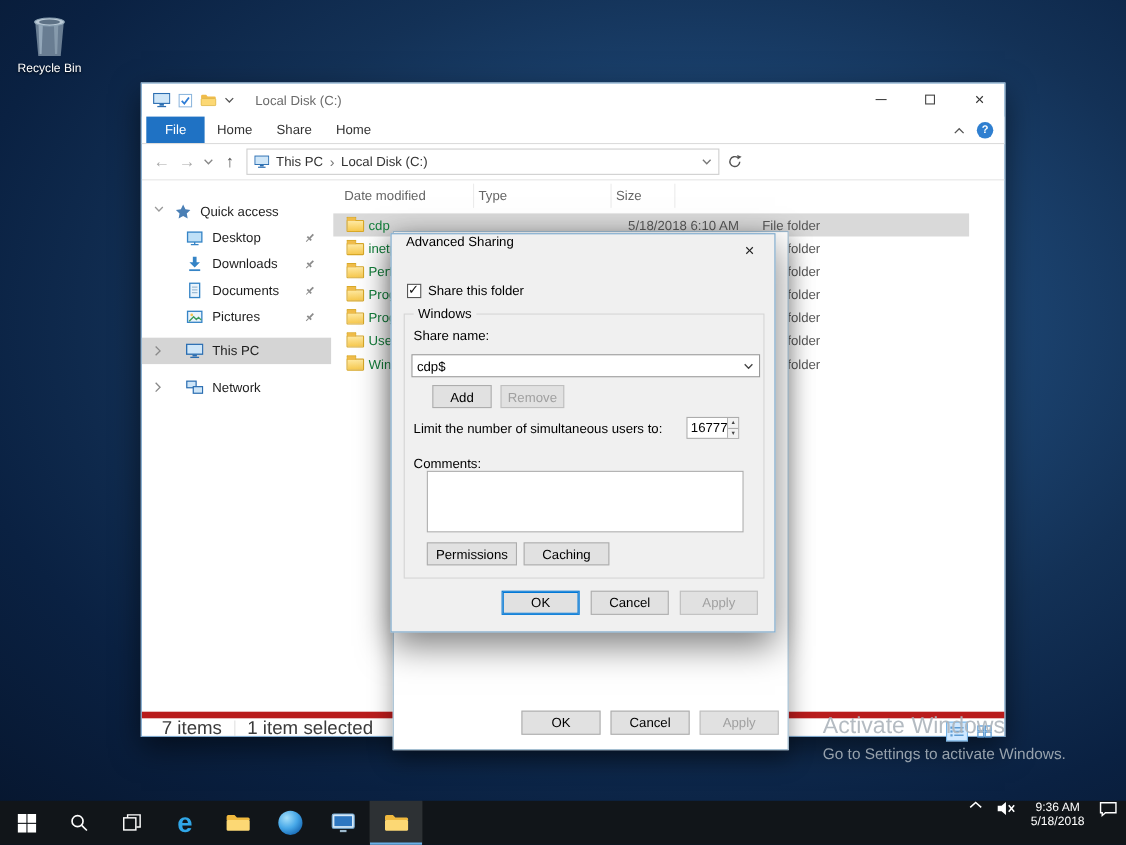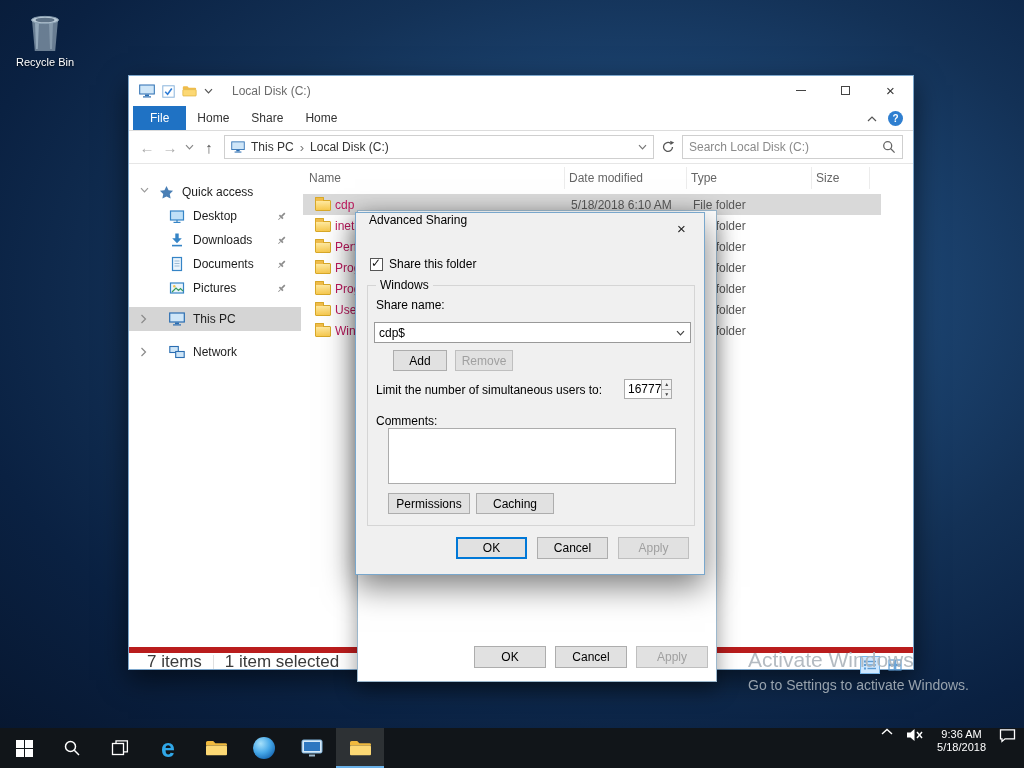--- a/index.html
+++ b/index.html
@@ -56,21 +56,21 @@
   .cols{display:flex;height:30px;padding-left:8px;color:#666}
   .col{display:flex;align-items:center;height:22px;margin-top:3px;border-right:1px solid #ececec;padding-left:4px}
   .col.c-name{width:256px;padding-left:0}
   .col.c-date{width:122px}.col.c-type{width:125px}.col.c-size{width:58px}
   .frow{display:flex;align-items:center;height:21px;padding-left:12px;width:578px;margin-left:2px}
   .frow.selected{background:#d9d9d9}
   .fold{width:16px;height:11px;background:linear-gradient(#ffe9a0,#f7c94f);border:1px solid #d8a828;border-radius:1px;
     position:relative;margin-right:4px;margin-top:2px;flex:none}
   .fold::before{content:"";position:absolute;top:-4px;left:-1px;width:7px;height:3px;background:#f0bc4a;
     border:1px solid #d8a828;border-bottom:none;border-radius:1px 1px 0 0}
-  .fname{width:236px;color:#be185d;white-space:nowrap;overflow:hidden}
+  .fname{width:236px;color:#15803d;white-space:nowrap;overflow:hidden}
   .fdate{width:122px;color:#595959;white-space:nowrap;overflow:hidden}
   .ftype{width:125px;color:#595959;white-space:nowrap;overflow:hidden}
   .fsize{width:56px;text-align:right;color:#595959}
 
   .status{height:24px;border-top:6px solid #b91c1c;display:flex;align-items:center;padding-left:18px;font-size:17px;color:#3b3b3b;position:relative}
   .sep{width:1px;height:14px;background:#e0e0e0;margin:0 11px}
   .view-icons{position:absolute;right:8px;top:3px;display:flex;gap:5px}
   .vico{width:20px;height:18px;display:flex;align-items:center;justify-content:center;border:1px solid transparent}
   .vico.selected{background:#cfe8ff;border-color:#77b5e8}
 
@@ -208,27 +208,20 @@
         <span class="crumb-sep">›</span>
         <span>Local Disk (C:)</span>
         <svg class="addr-chev" width="9" height="6" viewBox="0 0 9 6">
           <polyline points="1,1.2 4.5,4.8 8,1.2" fill="none" stroke="#777" stroke-width="1.2"></polyline>
         </svg>
       </div>
       <svg width="14" height="14" viewBox="0 0 14 14">
         <path d="M11.5 7 A4.5 4.5 0 1 1 9.8 3.4" fill="none" stroke="#555" stroke-width="1.3"></path>
         <polygon points="9.2,0.8 13.2,2.6 9.6,4.9" fill="#555"></polygon>
       </svg>
-      <div class="searchbox">
-        <input placeholder="Search Local Disk (C:)" style="">
-        <svg width="14" height="14" viewBox="0 0 14 14">
-          <circle cx="5.7" cy="5.7" r="4" fill="none" stroke="#666" stroke-width="1.3"></circle>
-          <line x1="8.8" y1="8.8" x2="12.6" y2="12.6" stroke="#666" stroke-width="1.3"></line>
-        </svg>
-      </div>
     </div>
 
     <div class="bodyrow">
       <div class="sidebar">
         <div class="side-item pl30">
           <svg class="chev" width="9" height="6" viewBox="0 0 9 6">
             <polyline points="1,1.2 4.5,4.8 8,1.2" fill="none" stroke="#9a9a9a" stroke-width="1.2"></polyline>
           </svg>
           <svg width="15" height="15" viewBox="0 0 16 16">
             <polygon points="8,1 10.2,5.6 15,6.2 11.5,9.6 12.4,14.5 8,12.2 3.6,14.5 4.5,9.6 1,6.2 5.8,5.6" fill="#4a7fb5"></polygon>
@@ -319,21 +312,20 @@
           <svg width="16" height="14" viewBox="0 0 16 14">
             <rect x="0.8" y="1.5" width="8.5" height="6" fill="#cfe6f8" stroke="#2a6db1" stroke-width="1.1"></rect>
             <rect x="6.7" y="6.5" width="8.5" height="6" fill="#cfe6f8" stroke="#2a6db1" stroke-width="1.1"></rect>
           </svg>
           <span class="lbl">Network</span>
         </div>
       </div>
 
       <div class="filepane">
         <div class="cols">
-          <div class="col c-name">Name</div>
           <div class="col c-date">Date modified</div>
           <div class="col c-type">Type</div>
           <div class="col c-size">Size</div>
         </div>
 
         <div class="frow selected">
           <span class="fold"></span>
           <span class="fname">cdp</span>
           <span class="fdate">5/18/2018 6:10 AM</span>
           <span class="ftype">File folder</span>

